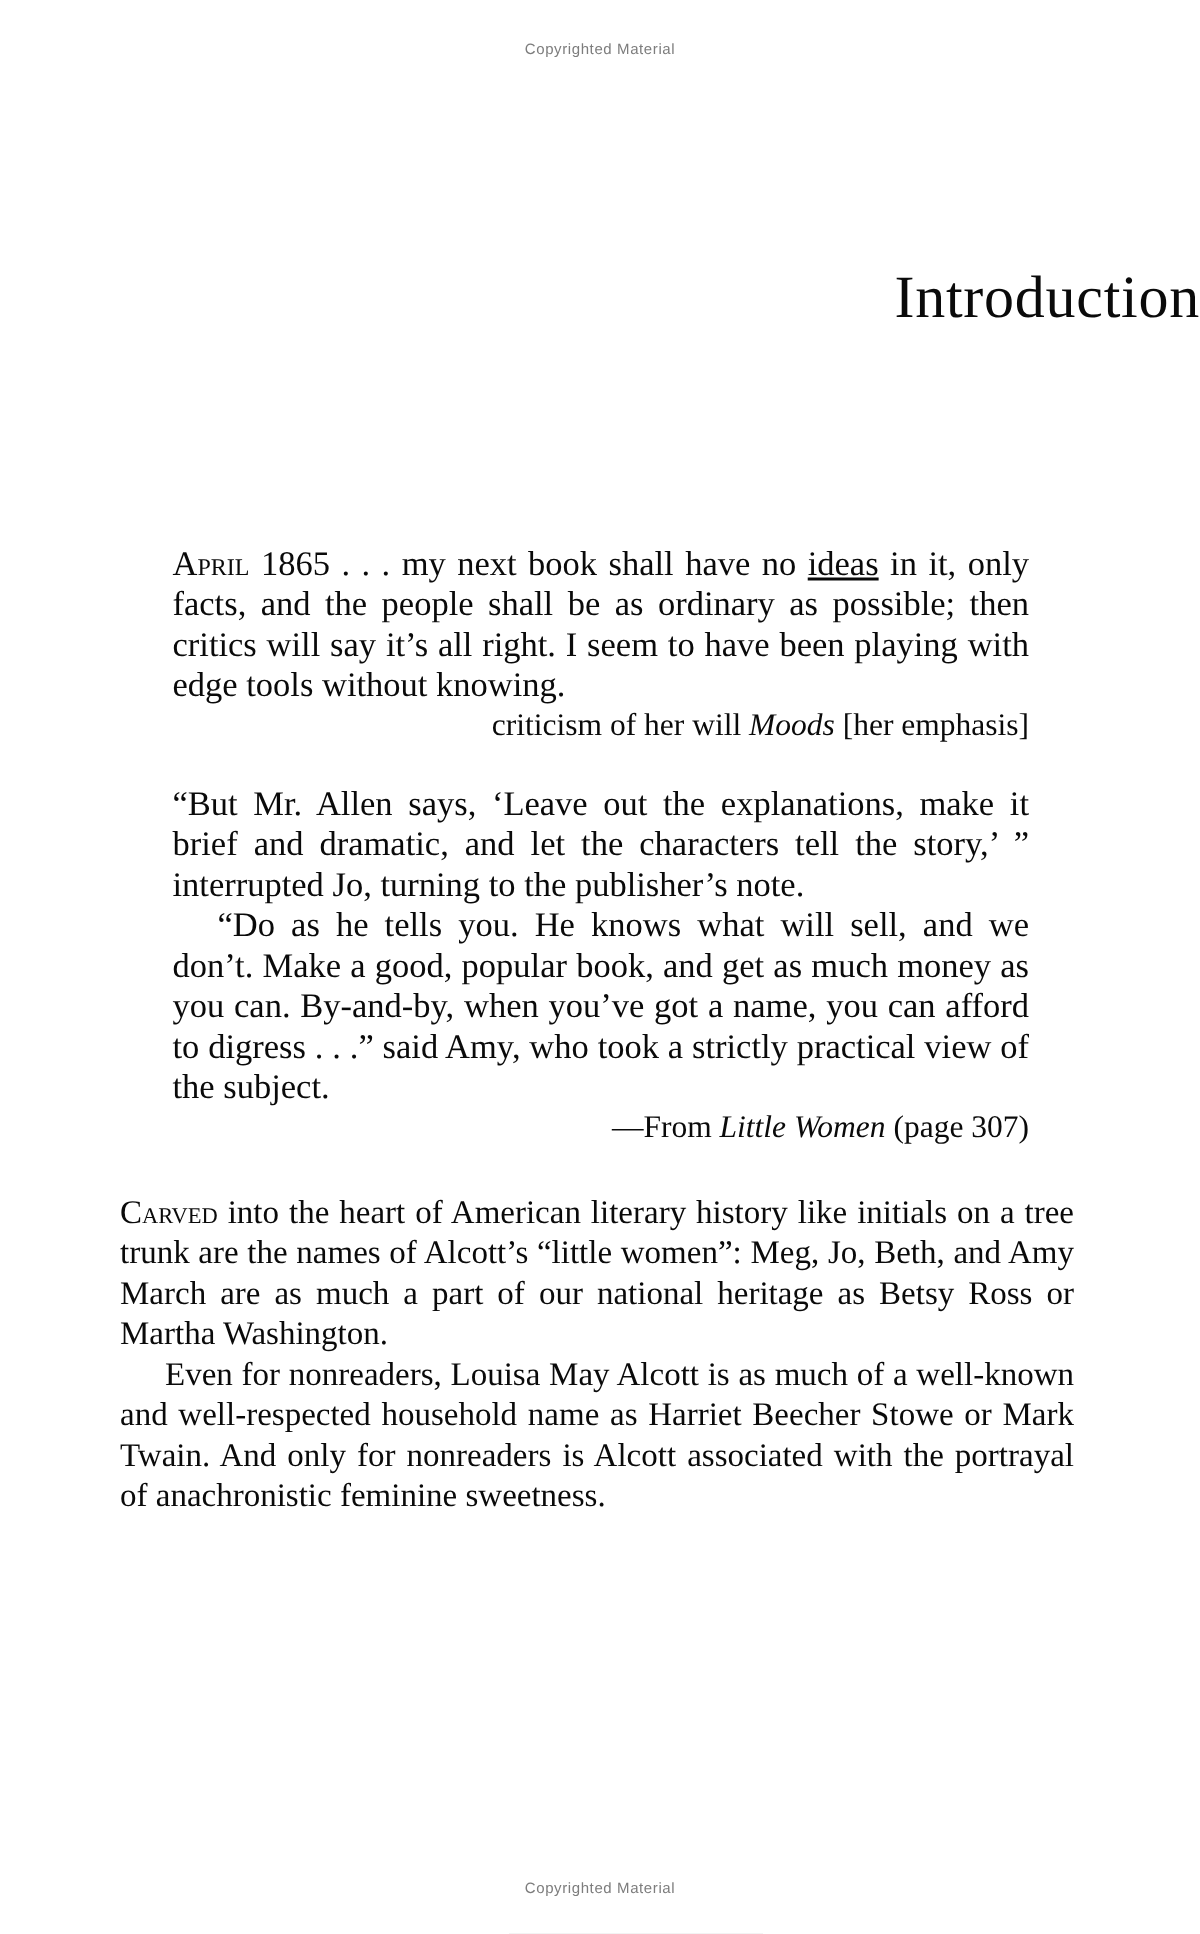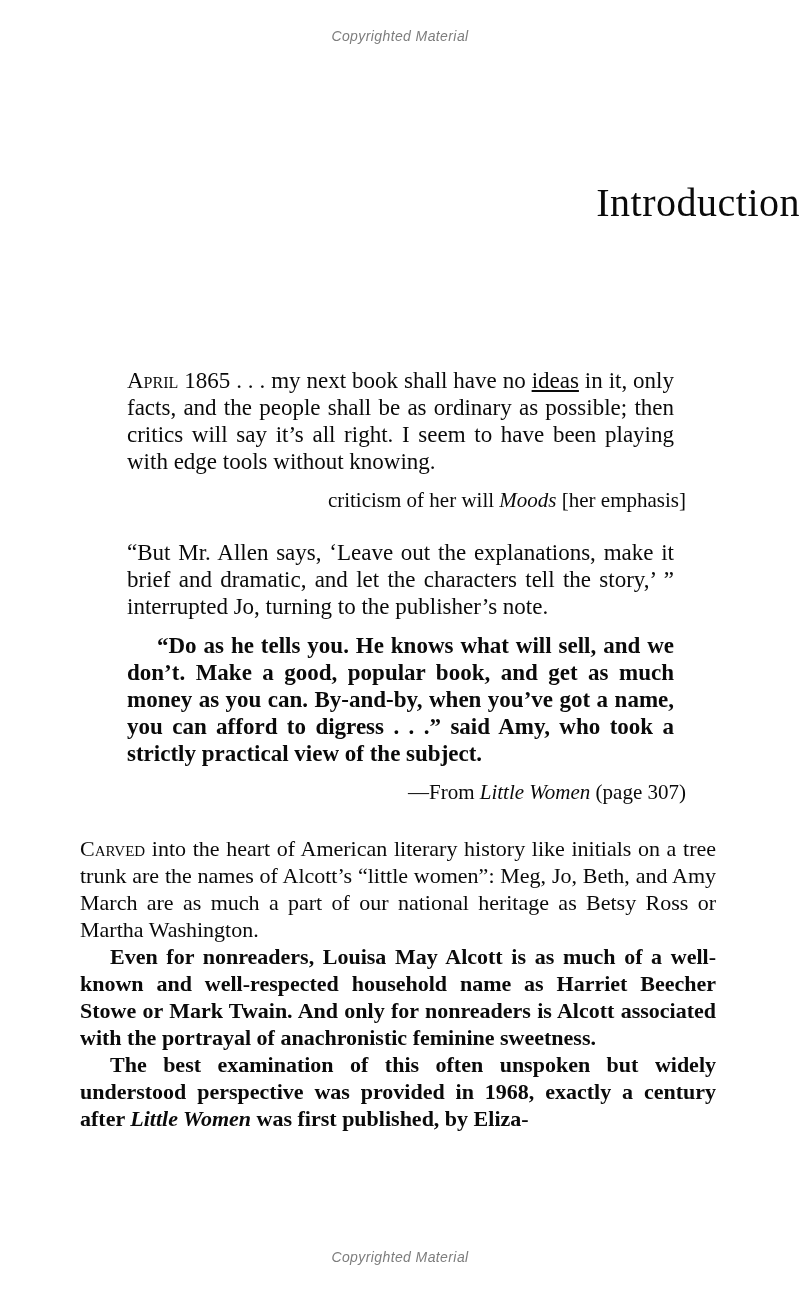--- a/index.html
+++ b/index.html
@@ -10,24 +10,23 @@
     margin: 0 auto;
     background: #ffffff;
     font-family: "Liberation Serif", serif;
     color: #0a0a0a;
     overflow: hidden;
     box-sizing: border-box;
   }
   .copyright {
     text-align: center;
     font-family: "Liberation Sans", sans-serif;
-    font-size: 14px;
+    font-size: 10px;
     letter-spacing: 0.4px;
     color: #7d7d7d;
-    font-style: italic;
   }
   .copyright-top { padding-top: 28px; }
   .copyright-bottom {
     position: absolute;
     left: 0; right: 0;
     bottom: 24px;
   }
   .book-title {
     margin-top: 135px;
     text-align: right;
@@ -41,38 +40,38 @@
   }
   .epigraphs { margin-top: 140px; }
   .epigraph {
     margin-left: 35px;
     margin-right: 30px;
     font-size: 23px;
     line-height: 27px;
   }
   .epigraph + .epigraph { margin-top: 26px; }
   .epigraph p {
-    margin: 12px;
+    margin: 0;
     text-align: justify;
   }
   .attribution {
     text-align: right;
     font-size: 21px;
     line-height: 26px;
   }
   .body-text {
     margin-top: 30px;
     font-size: 22px;
     line-height: 27px;
   }
   .body-text p {
     margin: 0;
     text-align: justify;
   }
-  .indent { text-indent: 30px; font-weight: bold; }
+  .indent { text-indent: 30px; }
   .sc { font-variant: small-caps; }
   .und { text-decoration: underline; }
   .ital { font-style: italic; }
 </style>
 </head>
 <body>
 
 <div class="page">
 
   <div class="copyright copyright-top">Copyrighted Material</div>
@@ -96,20 +95,19 @@
         <div class="attribution">
           <div><span>—From </span><span class="ital">Little Women</span><span> (page 307)</span></div>
         </div>
       </div>
 
     </div>
 
     <div class="body-text">
       <p><span class="sc">Carved</span><span> into the heart of American literary history like initials on a tree trunk are the names of Alcott’s “little women”: Meg, Jo, Beth, and Amy March are as much a part of our national heritage as Betsy Ross or Martha Washington.</span></p>
       <p class="indent">Even for nonreaders, Louisa May Alcott is as much of a well-known and well-respected household name as Harriet Beecher Stowe or Mark Twain. And only for nonreaders is Alcott associated with the portrayal of anachronistic feminine sweetness.</p>
-      <p class="indent"><span>The best examination of this often unspoken but widely understood perspective was provided in 1968, exactly a century after </span><span class="ital">Little Women</span><span> was first published, by Eliza-</span></p>
     </div>
 
   </div>
 
   <div class="copyright copyright-bottom">Copyrighted Material</div>
 
 </div>
 
 </body></html>

